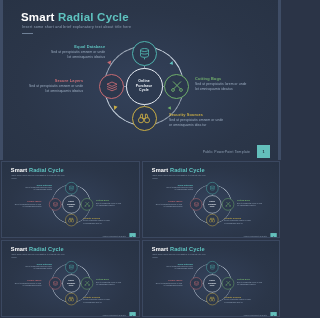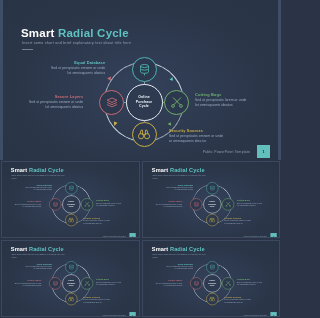--- a/index.html
+++ b/index.html
@@ -15,21 +15,21 @@
     position:absolute; left:0; top:0; width:281px; height:160px;
     background:#2e3a4f;
     border-left:3px solid #3f4d66;
     border-right:3px solid #3f4d66;
     overflow:hidden;
   }
   .slide-main::before{
     content:""; position:absolute; left:0; top:0; width:100%; height:100%;
     background:radial-gradient(ellipse at 50% 55%, #33415a 0%, #2b3649 62%, #283345 100%);
   }
-  .inner { position:absolute; inset:0;margin-top:16px; }
+  .inner { position:absolute; inset:0; }
 
   .title {
     position:absolute; left:18px; top:11px;
     font-size:11.5px; font-weight:bold; letter-spacing:.2px;
     white-space:nowrap;
   }
   .t-white { color:#ffffff; }
   .t-teal  { color:#5fc3c0; }
   .subtitle {
     position:absolute; left:19px; top:25px;

